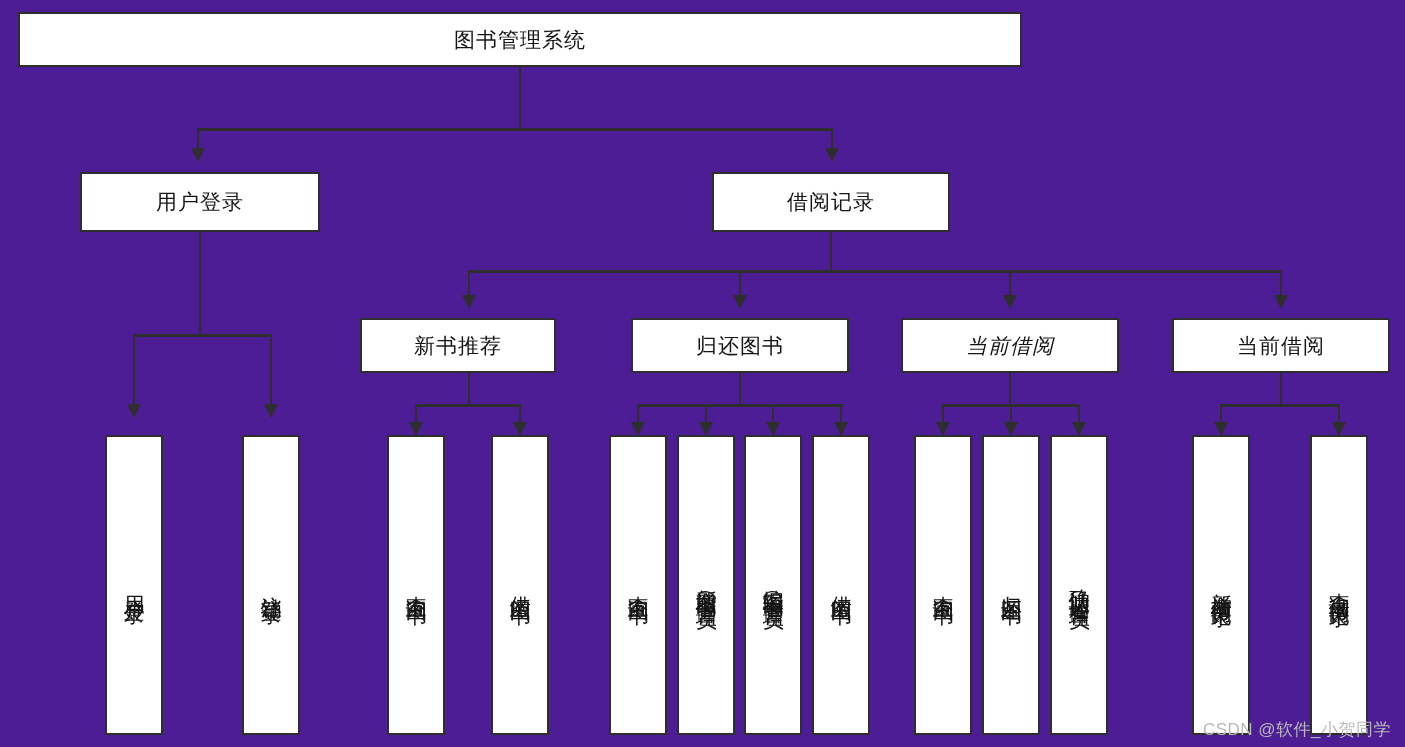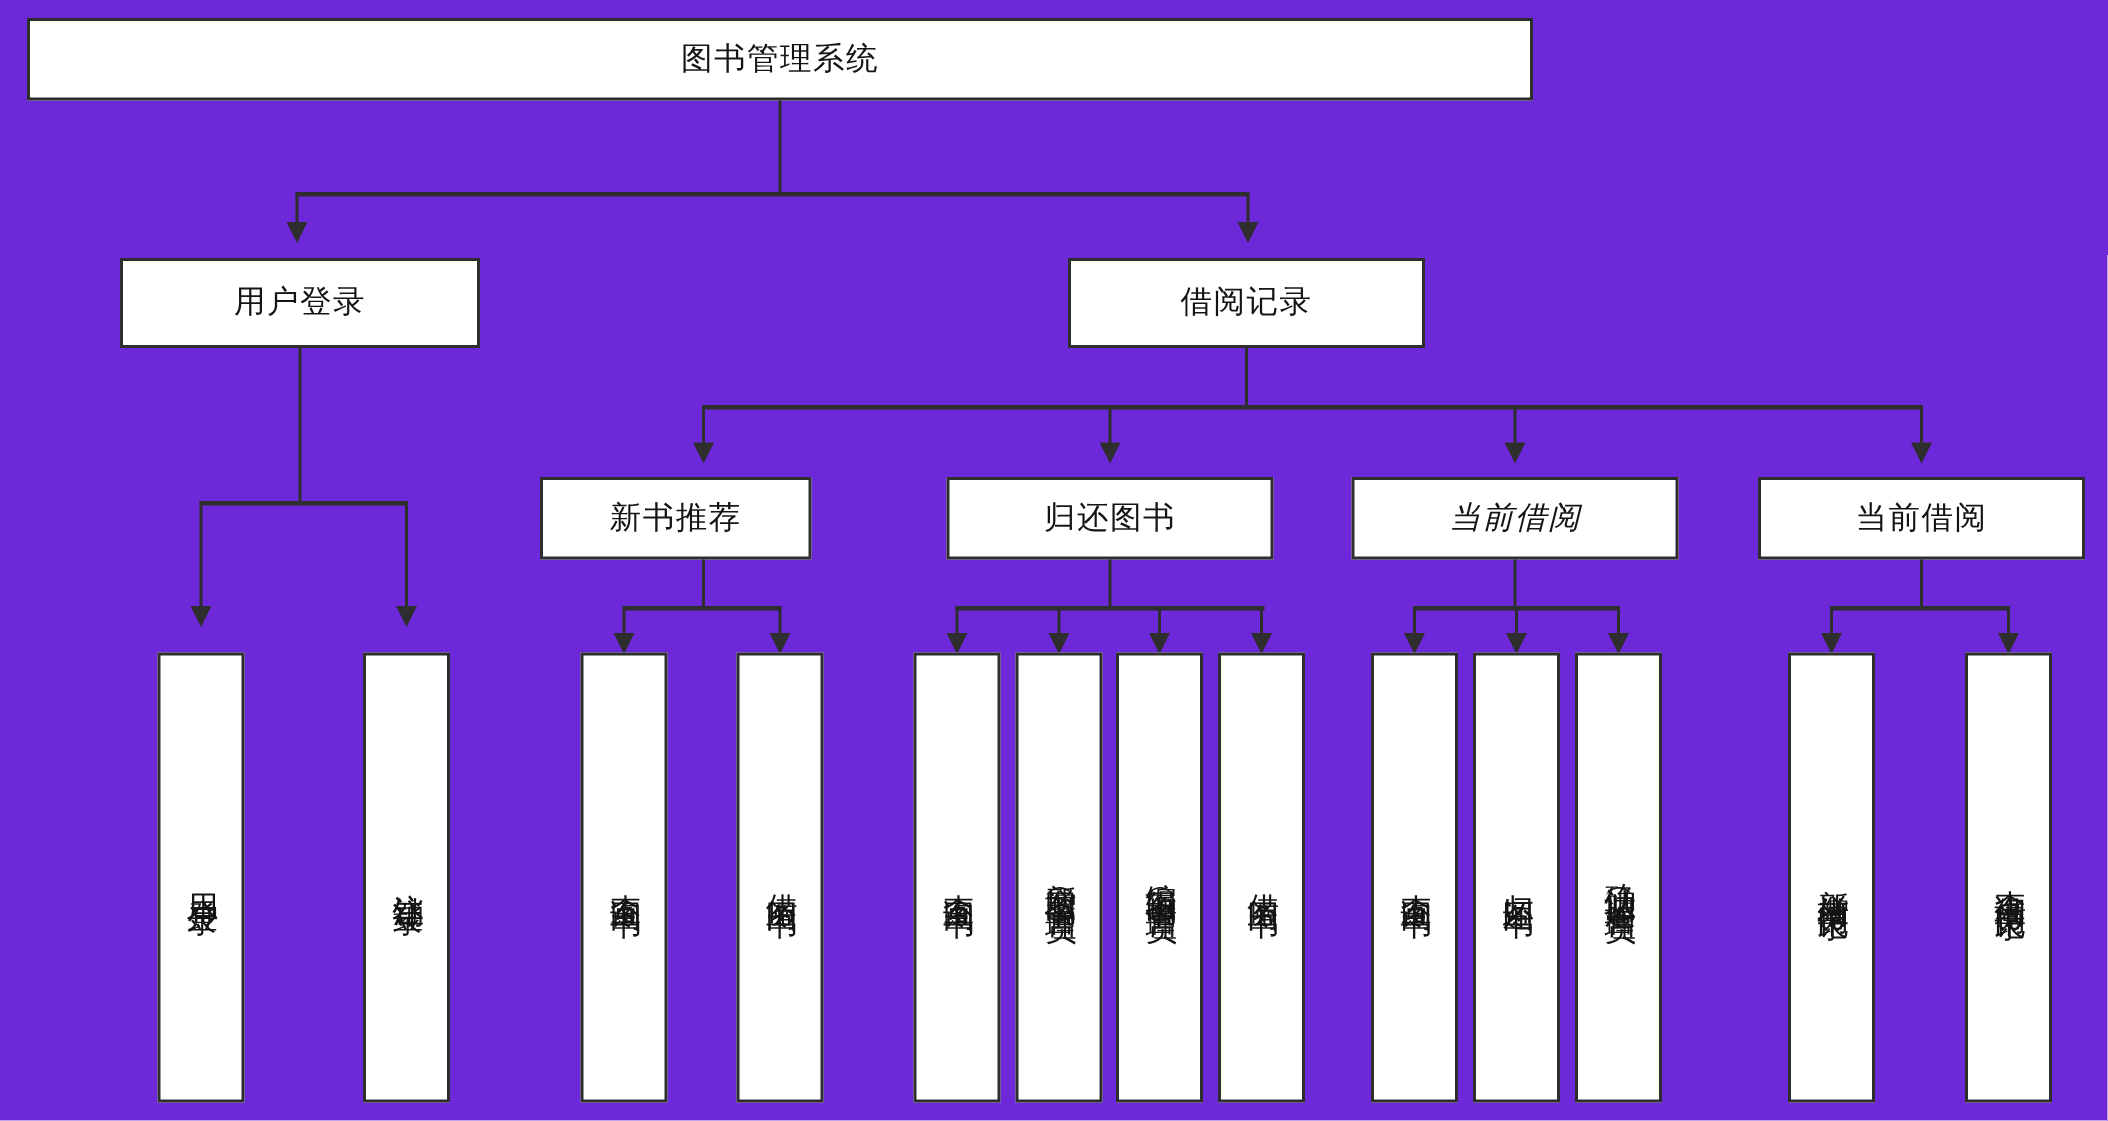--- a/index.html
+++ b/index.html
@@ -5,21 +5,21 @@
 <style>
   html,body{margin:0;padding:0;background:#ffffff;}
   body{
     font-family:"Liberation Sans","DejaVu Sans",sans-serif;
     color:#1a1a1a;
   }
   #canvas{
     position:relative;
     width:1405px;
     height:747px;
-    background:#6d28d9;
+    background:#4c1d95;
     overflow:hidden;
   }
   .node{
     position:absolute;
     box-sizing:border-box;
     border:2px solid #2e2e2e;
     background:#ffffff;
     display:flex;
     align-items:center;
     justify-content:center;
@@ -119,21 +119,21 @@
 
   <div class="edge v" style="left:739px;top:270px;height:27px;"></div>
   <div class="arrow" style="left:733px;top:295px;"></div>
 
   <div class="edge v" style="left:1009px;top:270px;height:27px;"></div>
   <div class="arrow" style="left:1003px;top:295px;"></div>
 
   <div class="edge v" style="left:1280px;top:270px;height:27px;"></div>
   <div class="arrow" style="left:1274px;top:295px;"></div>
 
-  <div class="node h" style="left:360px;top:318px;width:181px;height:55px;justify-content:center;">
+  <div class="node h" style="left:360px;top:318px;width:196px;height:55px;justify-content:center;">
     <span>新书推荐</span>
   </div>
   <div class="node h" style="left:631px;top:318px;width:218px;height:55px;">
     <span>归还图书</span>
   </div>
   <div class="node h" style="left:901px;top:318px;width:218px;height:55px;font-style:italic;">
     <span>当前借阅</span>
   </div>
   <div class="node h" style="left:1172px;top:318px;width:218px;height:55px;">
     <span>当前借阅</span>
@@ -203,14 +203,15 @@
   <div class="edge v" style="left:1338px;top:404px;height:20px;"></div>
   <div class="arrow" style="left:1332px;top:422px;"></div>
 
   <div class="node v" style="left:1192px;top:435px;width:58px;height:300px;">
     <span class="vlabel">新增借阅记录</span>
   </div>
   <div class="node v" style="left:1310px;top:435px;width:58px;height:300px;">
     <span class="vlabel">查询借阅记录</span>
   </div>
 
+  <div id="watermark">CSDN @软件_小贺同学</div>
 
 </div>
 
 </body></html>

